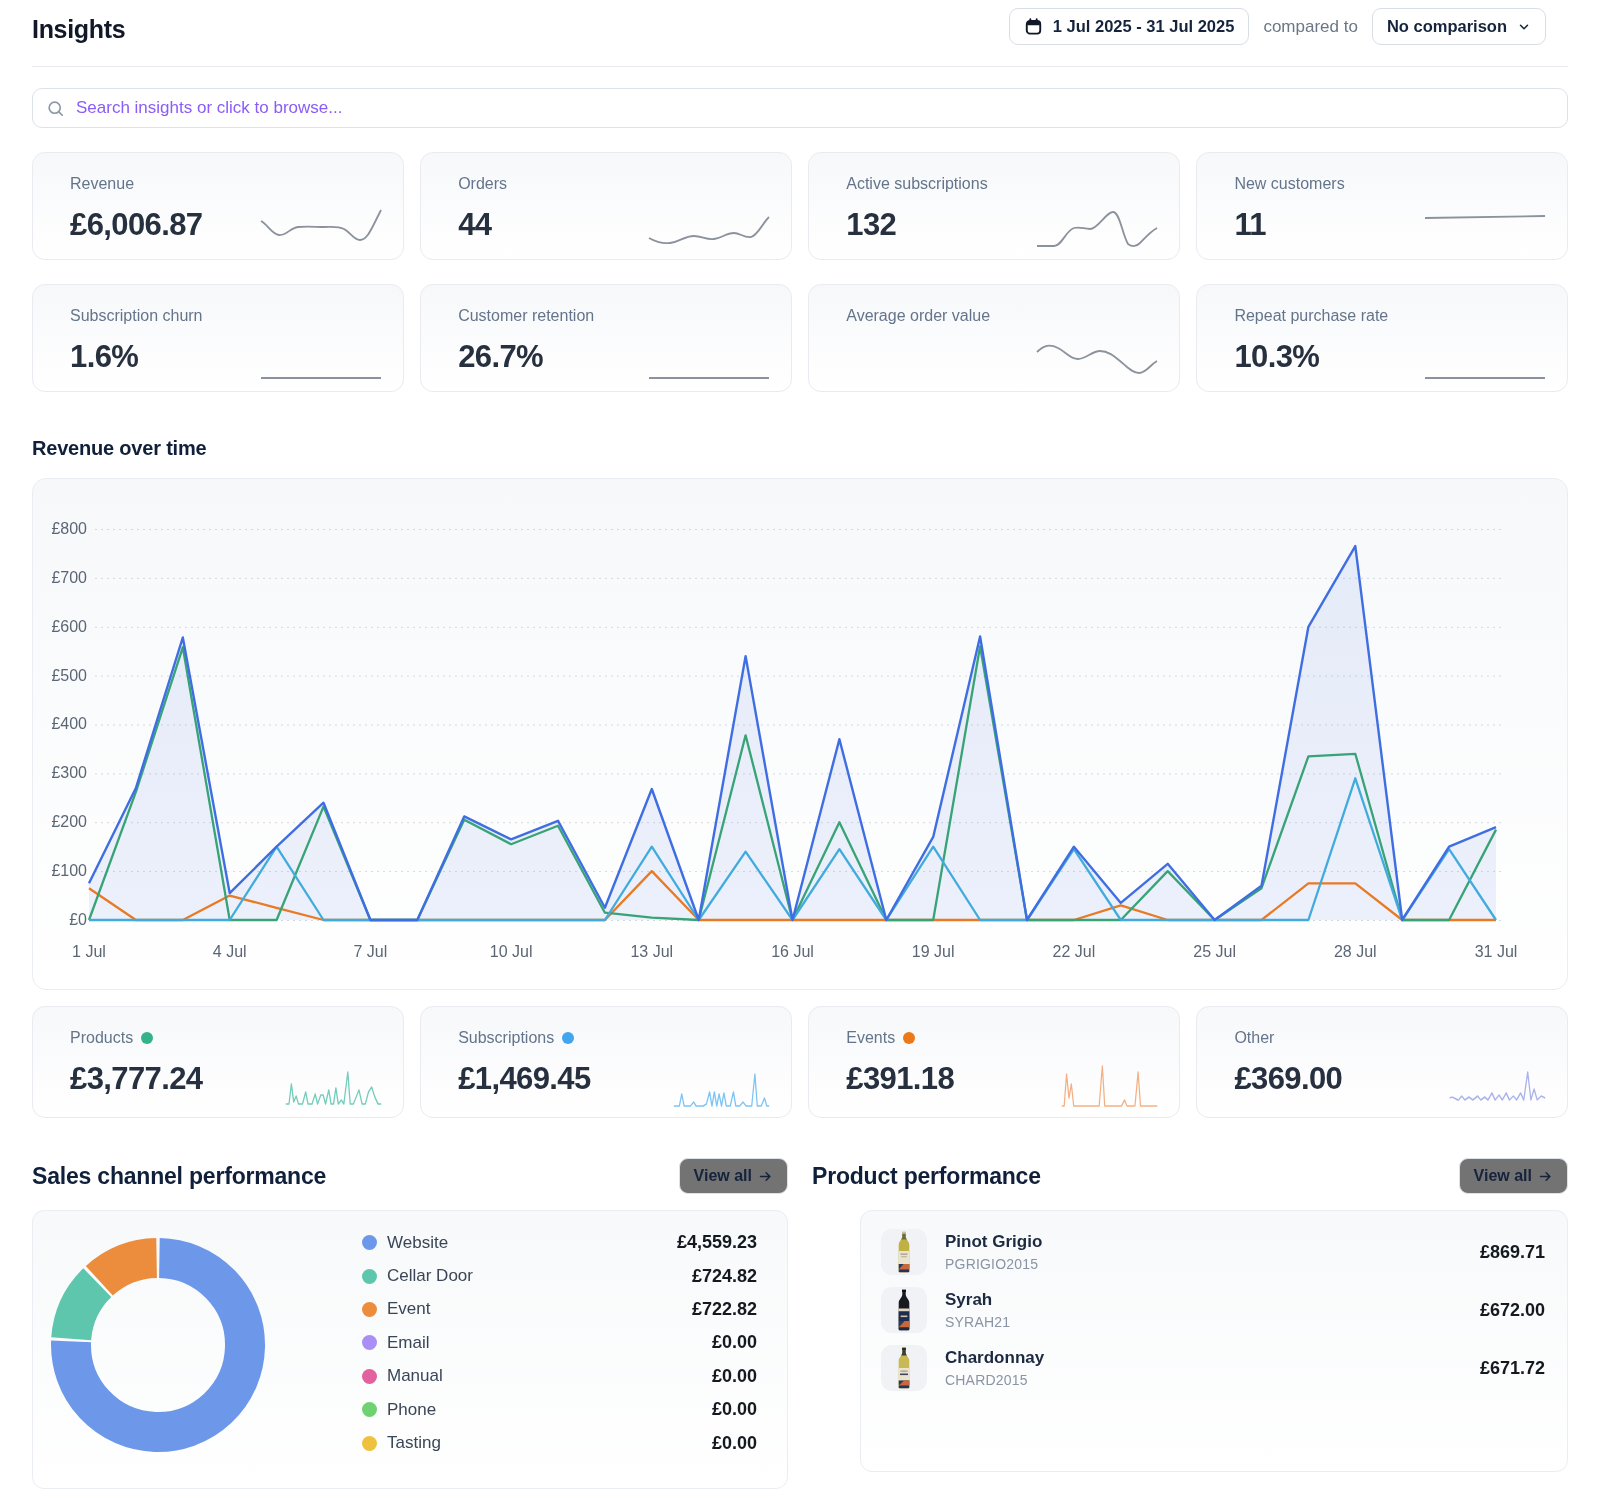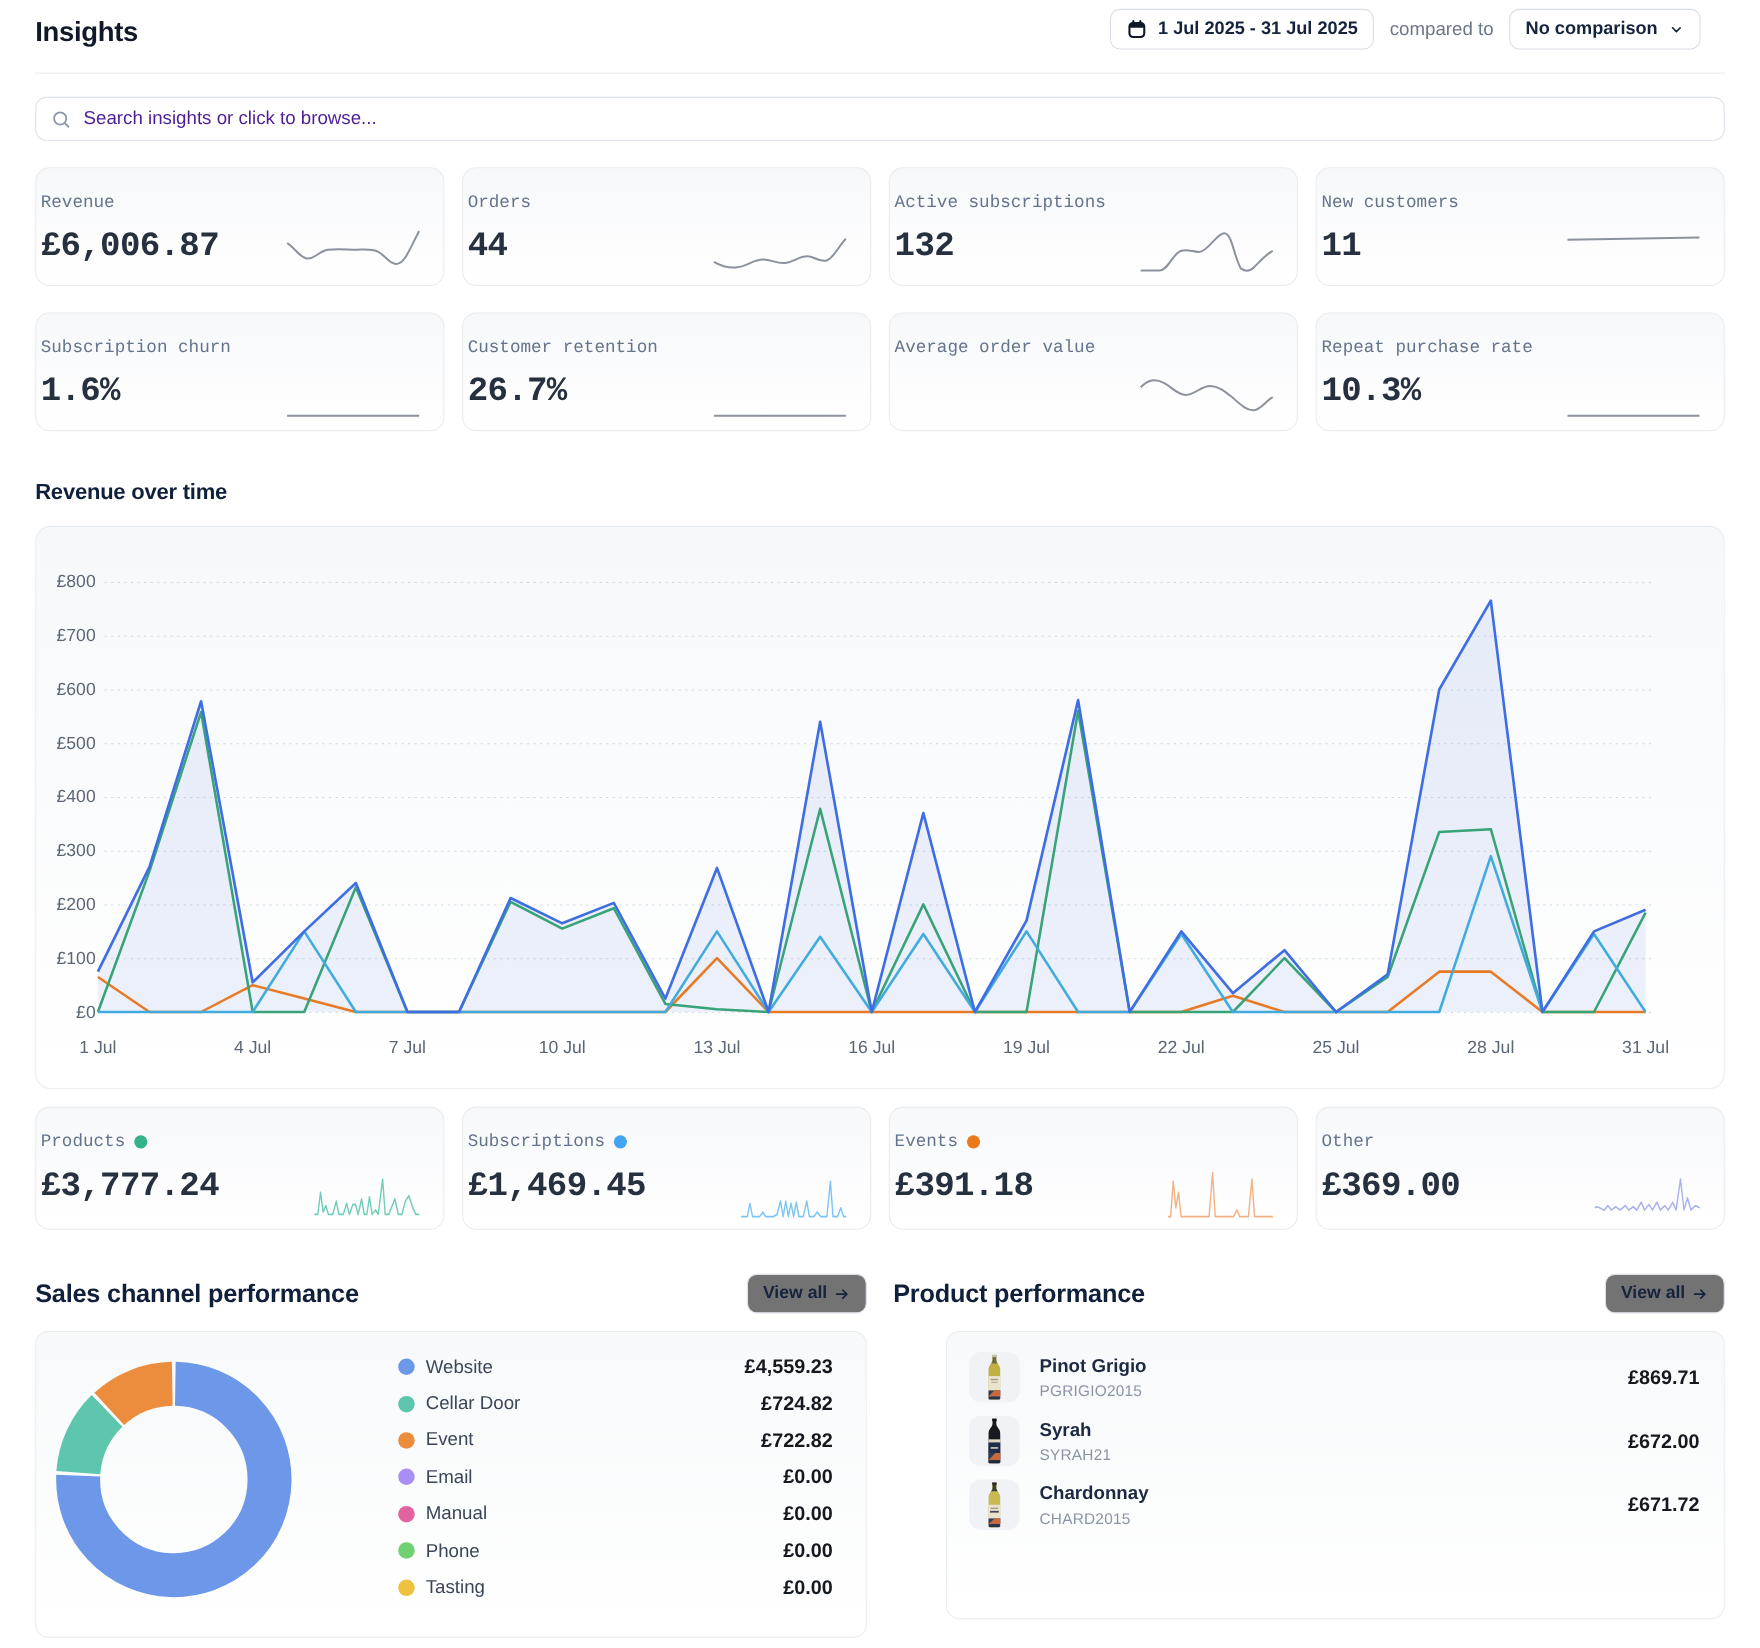--- a/index.html
+++ b/index.html
@@ -4,23 +4,23 @@
 <style>
 * { margin:0; padding:0; box-sizing:border-box; }
 html,body { width:1600px; background:#ffffff; font-family:"Liberation Sans", sans-serif; color:#111827; }
 .wrap { padding:0 32px; position:relative; }
 h1 { font-size:25px; font-weight:700; color:#111827; letter-spacing:-0.3px; padding-top:15px; }
 .topbar { position:absolute; top:8px; right:54px; display:flex; align-items:center; gap:14px; }
 .btn { display:inline-flex; align-items:center; gap:10px; height:37px; padding:0 14px; border:1px solid #d9dee6; border-radius:9px; background:#fff; font-size:16.5px; font-weight:700; color:#15233c; }
 .cmp { color:#6b7687; font-size:17px; font-weight:400; }
 .divider { height:1px; background:#e7eaef; margin-top:22px; }
 .search { margin:21px 32px 0; height:40px; border:1px solid #dde2ea; border-radius:10px; display:flex; align-items:center; padding:0 13px; gap:11px; }
-.search span { color:#4c1d95; font-size:17px; }
+.search span { color:#8b5cf6; font-size:17px; }
 .grid4 { display:grid; grid-template-columns:repeat(4,1fr); gap:16.5px; margin:0 32px; }
-.card { position:relative; height:108px; border:1px solid #e9ebf0; border-radius:13px; background:linear-gradient(180deg,#f6f8fa 0%, #fdfdfe 70%, #ffffff 100%); padding:22px 24px 0 4px;font-family:Liberation Mono, monospace; }
+.card { position:relative; height:108px; border:1px solid #e9ebf0; border-radius:13px; background:linear-gradient(180deg,#f6f8fa 0%, #fdfdfe 70%, #ffffff 100%); padding:22px 24px 0 37px; }
 .card .lbl { font-size:16px; color:#64748b; display:flex; align-items:center; gap:8px; }
 .card .val { font-size:31px; font-weight:700; color:#27303f; margin-top:14px; letter-spacing:-0.6px; }
 .card svg.spark { position:absolute; right:21px; bottom:5px; }
 .dot { width:12px; height:12px; border-radius:50%; display:inline-block; }
 .sect { font-size:20px; font-weight:700; color:#10203a; letter-spacing:-0.2px; }
 .chartcard { margin:0 32px; height:512px; border:1px solid #eaedf2; border-radius:14px; background:linear-gradient(180deg,#f6f8fa 0%, #ffffff 100%); overflow:hidden; }
 .bottomgrid { display:grid; grid-template-columns:1fr 1fr; gap:24px; margin:0 32px; }
 .panelhead { display:flex; align-items:center; justify-content:space-between; }
 .panelhead .sect { font-size:23px; }
 .viewall { display:inline-flex; align-items:center; gap:6px; height:36px; padding:0 14px; border:1px solid #dde2ea; border-radius:9px; background:#737373; font-size:16px; font-weight:700; color:#15233c; }

